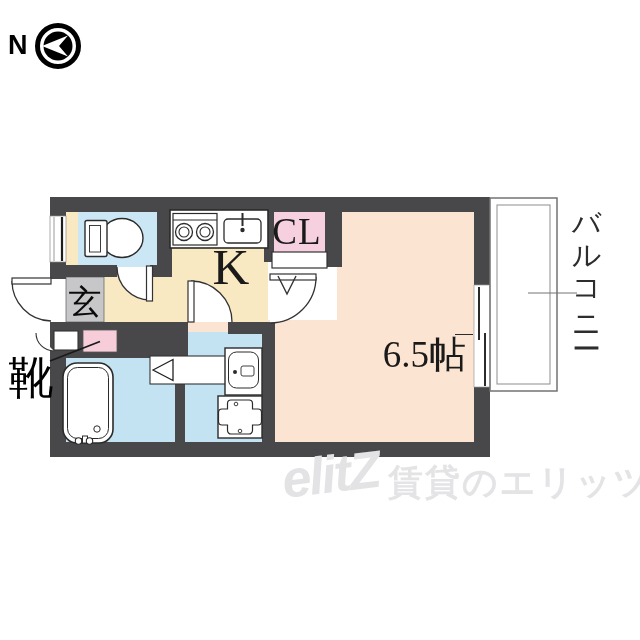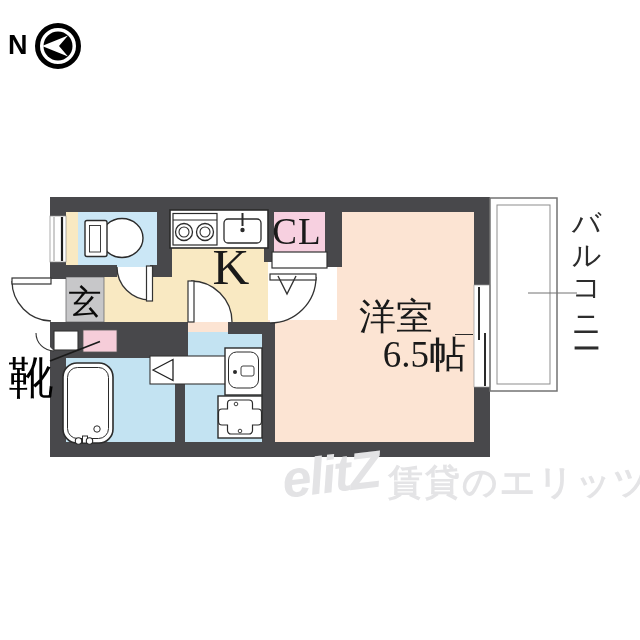--- a/index.html
+++ b/index.html
@@ -154,18 +154,17 @@
       <circle cx="58" cy="46" r="14.5" fill="#000"></circle>
       <polygon points="42,46 68,35.5 59,46 68,56.5" fill="#fff"></polygon>
     </g>
   </svg>
 
   <div class="lbl lbl-n">N</div>
   <div class="lbl lbl-gen">玄</div>
   <div class="lbl lbl-shoe">靴</div>
   <div class="lbl lbl-k">K</div>
   <div class="lbl lbl-cl">CL</div>
-  <div class="lbl lbl-room">洋室</div>
   <div class="lbl lbl-size">6.5帖</div>
   <div class="lbl lbl-balcony">バルコニー</div>
   <div class="lbl wm-logo">elitZ</div>
   <div class="lbl wm-text">賃貸のエリッツ</div>
 </div>
 
 </body></html>

